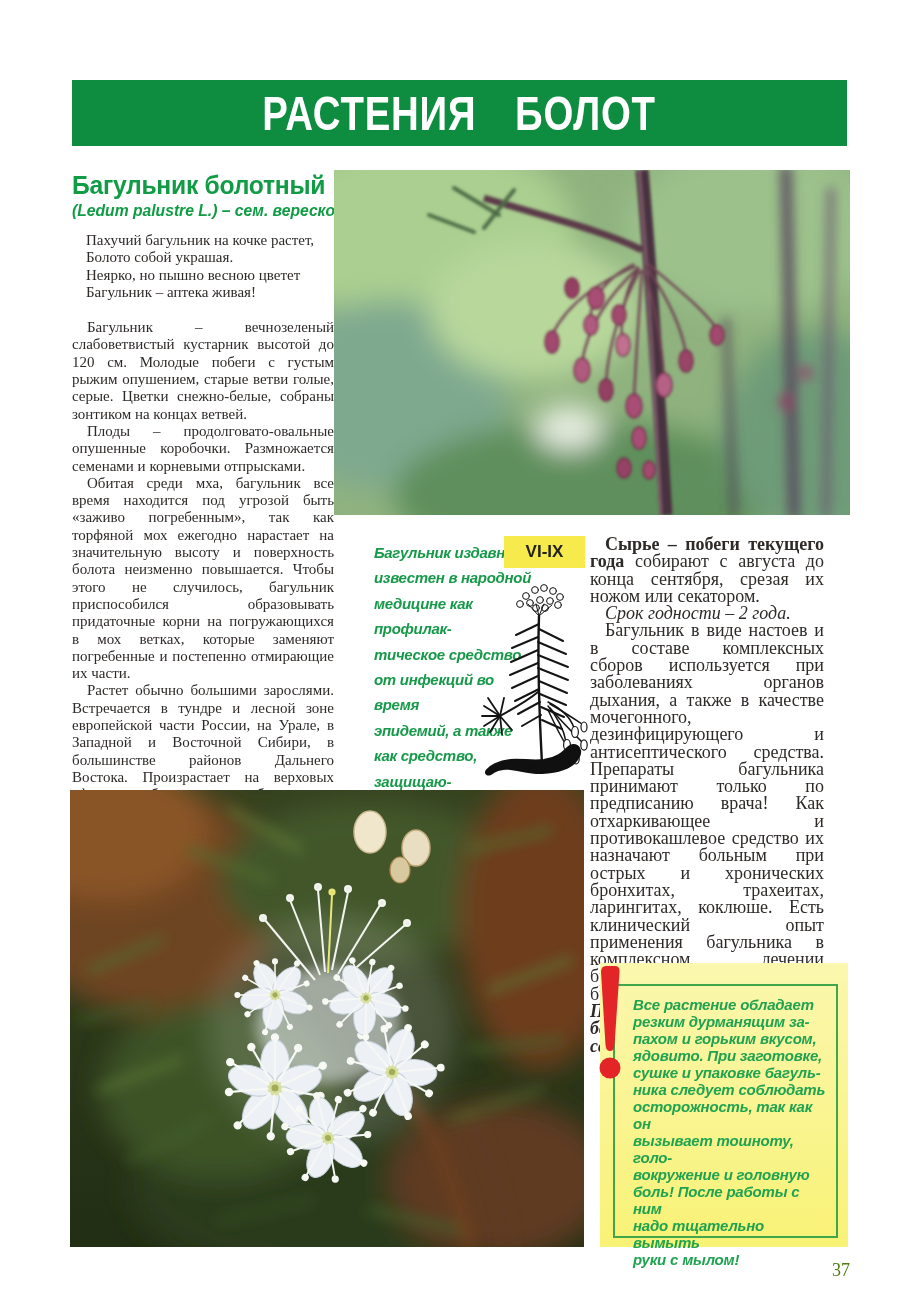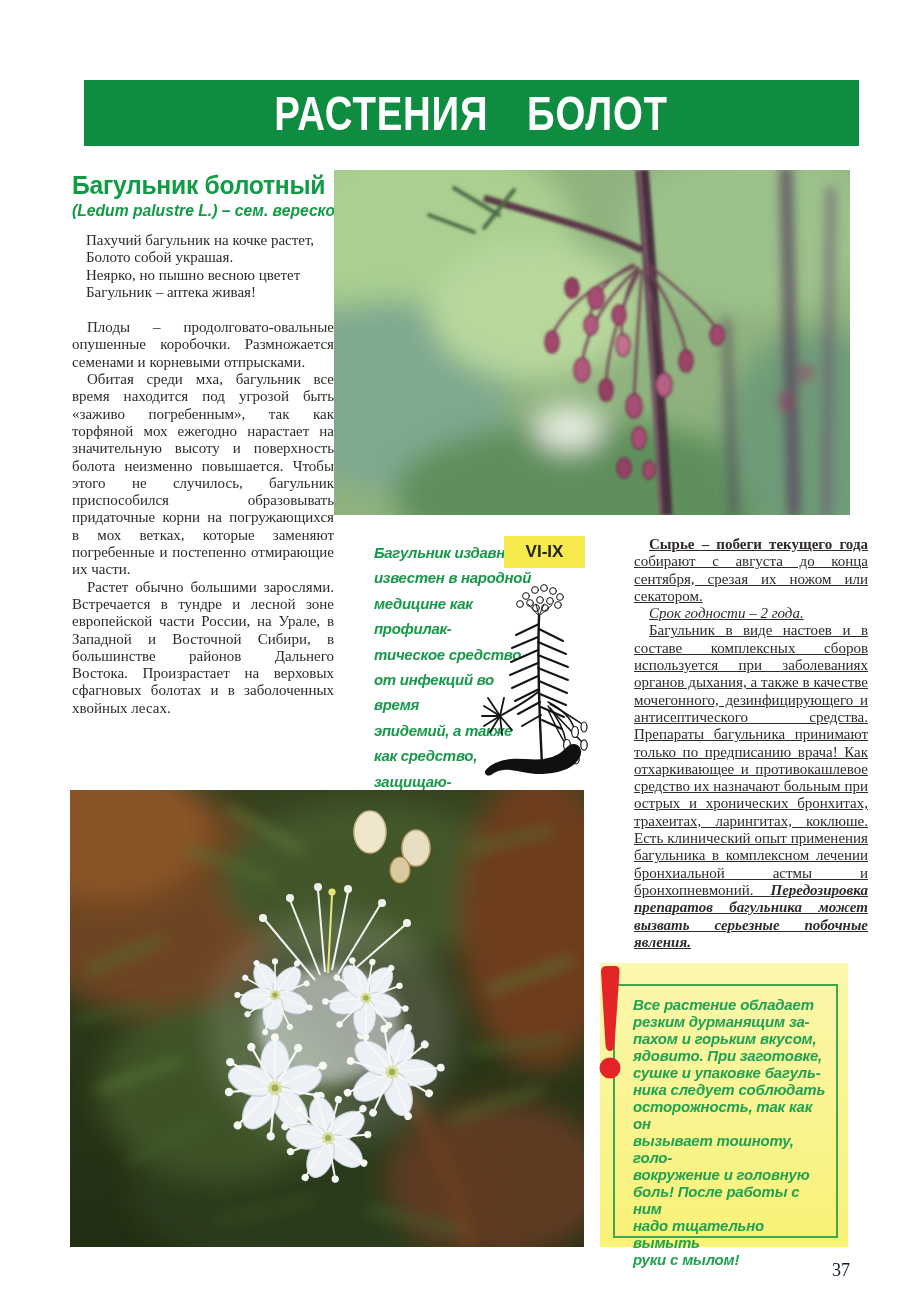--- a/index.html
+++ b/index.html
@@ -5,57 +5,57 @@
   :root{
     --banner-green:#0E8C3F; --title-green:#0F9C44; --note-green:#17994A;
     --warning-green:#1FA351; --badge-yellow:#F7EA4D; --box-yellow-top:#FBF7AE;
     --box-yellow-bottom:#F8F276; --box-border-green:#3FA64B; --alert-red:#E32528;
     --body-text:#2E2A28;
   }
   html,body{margin:0;padding:0;background:#e8e8e8;}
   #page{position:relative;width:910px;height:1310px;background:#ffffff;
         font-family:"Liberation Serif", serif;color:var(--body-text);overflow:hidden;margin:0 auto;}
   .banner{position:absolute;left:72px;top:80px;width:775px;height:66px;
-          background:var(--banner-green);display:flex;align-items:center;justify-content:center;margin-left:12px;}
+          background:var(--banner-green);display:flex;align-items:center;justify-content:center;}
   .banner span{display:inline-block;transform:scaleX(.8);transform-origin:center;
           font-family:"Liberation Sans",sans-serif;font-weight:700;font-size:48px;
           color:#fff;letter-spacing:1px;word-spacing:34px;white-space:nowrap;}
   .art-title{position:absolute;left:72px;top:170px;font-family:"Liberation Sans",sans-serif;
           font-weight:700;font-size:26px;color:var(--title-green);transform:scaleX(.95);
           transform-origin:left;white-space:nowrap;letter-spacing:-.3px;}
   .art-subtitle{position:absolute;left:72px;top:201px;font-family:"Liberation Sans",sans-serif;
           font-weight:700;font-style:italic;font-size:16.5px;color:var(--title-green);
           transform:scaleX(.95);transform-origin:left;white-space:nowrap;}
   .photo{position:absolute;overflow:hidden;}
   .photo svg{display:block;width:100%;height:100%;}
   #top-photo{left:334px;top:170px;width:516px;height:345px;}
   #bottom-photo{left:70px;top:790px;width:514px;height:457px;}
   .leftcol{position:absolute;left:72px;top:224px;width:262px;font-size:15px;line-height:17.3px;
           text-align:justify;}
   .poem{margin:8px 0 18px 14px;white-space:pre-line;text-align:left;}
   .leftcol p,.rightcol p{margin:0;text-indent:15px;}
-  .rightcol{position:absolute;left:634px;top:536px;width:234px;font-size:15px;
-          line-height:17.3px;text-align:justify;text-decoration:underline;}
+  .rightcol{position:absolute;left:590px;top:536px;width:234px;font-size:18px;
+          line-height:17.3px;text-align:justify;}
   .note{position:absolute;left:337px;top:540px;width:158px;font-family:"Liberation Sans",sans-serif;
           font-weight:700;font-style:italic;font-size:15px;line-height:25.4px;
           color:var(--note-green);white-space:pre-line;letter-spacing:-.3px;margin-left:37px;}
   .badge{position:absolute;left:504px;top:536px;width:81px;height:32px;background:var(--badge-yellow);
           display:flex;align-items:center;justify-content:center;font-family:"Liberation Sans",sans-serif;
           font-weight:700;font-size:17px;color:#23231a;}
   .illustration{position:absolute;left:478px;top:574px;width:126px;height:214px;}
   .warnbox{position:absolute;left:600px;top:963px;width:248px;height:284px;
           background:linear-gradient(180deg,var(--box-yellow-top),var(--box-yellow-bottom));}
   .warnbox .frame{position:absolute;left:13px;top:21px;right:10px;bottom:9px;
           border:2px solid var(--box-border-green);}
   .warnbox .wtext{position:absolute;left:33px;top:33px;width:198px;
           font-family:"Liberation Sans",sans-serif;font-weight:700;font-style:italic;
           font-size:15px;line-height:17px;color:var(--warning-green);
           white-space:pre-line;letter-spacing:-.2px;}
   .excl{position:absolute;left:-3px;top:2px;width:26px;height:118px;}
-  .pagenum{position:absolute;right:60px;top:1260px;font-size:18px;color:#0f172a;}
+  .pagenum{position:absolute;right:60px;top:1260px;font-size:18px;color:#4d7c0f;}
   .b{font-weight:700;}
   .i{font-style:italic;}
   .bi{font-weight:700;font-style:italic;}
 </style>
 </head>
 <body>
 
 <div id="page">
 
   <div class="banner">
@@ -134,20 +134,21 @@
         </g>
       </g>
     </svg>
   </div>
 
   <div class="leftcol">
     <div class="poem">Пахучий багульник на кочке растет,
 Болото собой украшая.
 Неярко, но пышно весною цветет
 Багульник – аптека живая!</div>
+    <p>Багульник – вечнозеленый слабоветвистый кустарник высотой до 120 см. Молодые побеги с густым рыжим опушением, старые ветви голые, серые. Цветки снежно-белые, собраны зонтиком на концах ветвей.</p>
     <p>Плоды – продолговато-овальные опушенные коробочки. Размножается семенами и корневыми отпрысками.</p>
     <p>Обитая среди мха, багульник все время находится под угрозой быть «заживо погребенным», так как торфяной мох ежегодно нарастает на значительную высоту и поверхность болота неизменно повышается. Чтобы этого не случилось, багульник приспособился образовывать придаточные корни на погружающихся в мох ветках, которые заменяют погребенные и постепенно отмирающие их части.</p>
     <p>Растет обычно большими зарослями. Встречается в тундре и лесной зоне европейской части России, на Урале, в Западной и Восточной Сибири, в большинстве районов Дальнего Востока. Произрастает на верховых сфагновых болотах и в заболоченных хвойных лесах.</p>
   </div>
 
   <div class="note">Багульник издавна
 известен в народной
 медицине как профилак-
 тическое средство
 от инфекций во время

